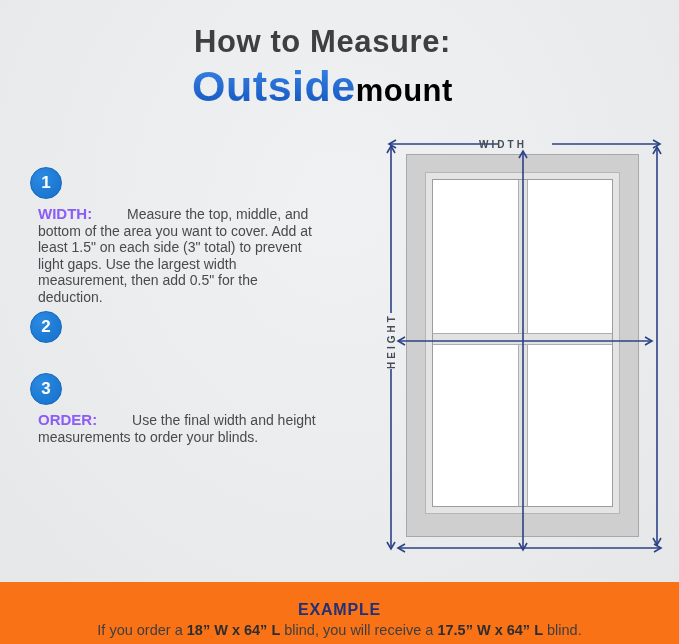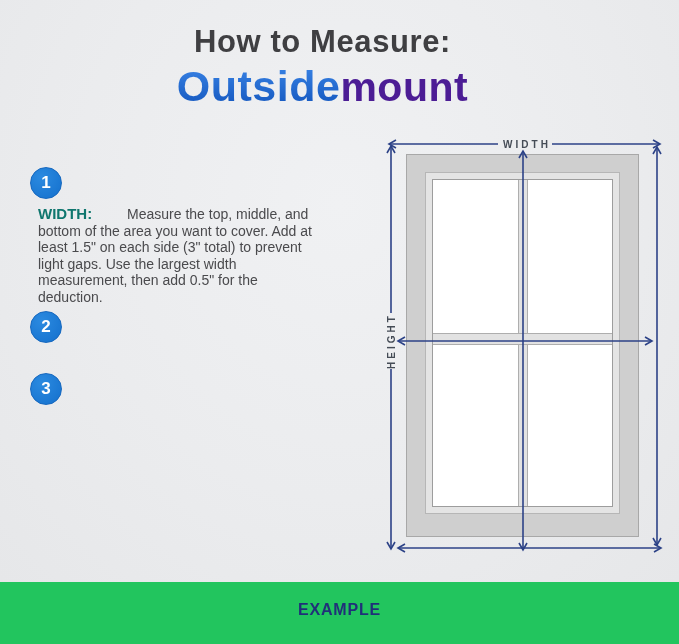--- a/index.html
+++ b/index.html
@@ -14,33 +14,33 @@
 
   
   .header { position:absolute; top:24px; left:0; width:679px; text-align:center; transform:translateX(-17px); }
   .title-line1 { font-size:31px; font-weight:700; color:#3f3f42; letter-spacing:0.6px; }
   .title-line2 { margin-top:2px; }
   .title-highlight {
     font-size:43px; font-weight:700; letter-spacing:0.5px;
     background:linear-gradient(180deg,#3b86e8 0%, #1659c0 90%);
     -webkit-background-clip:text; background-clip:text; color:transparent;text-decoration:underline;
   }
-  .title-suffix { font-size:41px; font-weight:600; color:#4c1d95; letter-spacing:0.5px; }
+  .title-suffix { font-size:31px; font-weight:600; color:#000000; letter-spacing:0.5px; }
 
   
   .steps { position:absolute; left:30px; top:167px; width:344px; }
   .badge {
     width:32px; height:32px; border-radius:50%;
     background:radial-gradient(circle at 35% 30%, #2b8ae0, #1470cd);
     border:1px solid #1668bf;
     color:#ffffff; font-size:17px; font-weight:700;
     display:flex; align-items:center; justify-content:center;
   }
   .step-text { margin-top:7px; margin-left:8px; font-size:14px; line-height:16.5px; color:#4a4a4d; }
-  .step-label { font-weight:700; font-size:15px; color:#0f766e; }
+  .step-label { font-weight:700; font-size:15px; color:#8b5cf6; }
   .step-body { white-space:pre-line;margin-left:31px; }
   .badge-2 { margin-top:6px; }
   .badge-3 { margin-top:30px; }
 
   
   .window {
     position:absolute; left:406px; top:154px; width:233px; height:383px;
     background:#cfcfcf; border:1px solid #a8a8a8;
   }
   .window-jamb {
@@ -59,25 +59,25 @@
     position:absolute; top:0; bottom:0; left:50%; width:10px; margin-left:-5px;
     background:#e2e2e2; border-left:1px solid #aeaeae; border-right:1px solid #aeaeae;
   }
 
   
   .arrows-svg { position:absolute; left:0; top:0; width:679px; height:644px; pointer-events:none; }
   .dim-label {
     position:absolute; font-size:10px; font-weight:700; letter-spacing:3px;
     color:#454c56; z-index:4;
   }
-  .dim-label-width { left:527px; top:144px; transform:translate(-50%,-50%); }
+  .dim-label-width { left:503px; top:144px; transform:translate(-50%,-50%); }
   .dim-label-height { left:391px; top:341px; transform:translate(-50%,-50%) rotate(-90deg); }
 
   
-  .example { position:absolute; left:0; top:582px; width:679px; height:62px; background:#22c55e; text-align:center; }
+  .example { position:absolute; left:0; top:582px; width:679px; height:62px; background:#f97316; text-align:center; }
   .example-heading { margin-top:19px; font-size:16px; font-weight:700; color:#203079; letter-spacing:0.8px; }
   .example-line { margin-top:3px; font-size:14.5px; color:#3e3e41; }
   .example-bold { font-weight:700; color:#2d2d30; }
 </style>
 </head>
 <body>
 
 <div class="stage">
 
   <div class="panel"></div>
@@ -98,20 +98,25 @@
 bottom of the area you want to cover. Add at
 least 1.5" on each side (3" total) to prevent
 light gaps. Use the largest width
 measurement, then add 0.5" for the
 deduction.</span>
     </p>
 
     <div class="badge badge-2">2</div>
 
     <div class="badge badge-3">3</div>
+    <p class="step-text">
+      <span class="step-label">ORDER:</span>
+      <span class="step-body">Use the final width and height
+measurements to order your blinds.</span>
+    </p>
 
   </div>
 
   <div class="window">
     <div class="window-jamb">
       <div class="window-glass">
         <div class="mullion-v"></div>
         <div class="rail-h"></div>
       </div>
     </div>
@@ -139,15 +144,18 @@
 
       <line x1="657" y1="147" x2="657" y2="545" marker-start="url(#ah)" marker-end="url(#ah)"></line>
     </g>
   </svg>
 
   <div class="dim-label dim-label-width">WIDTH</div>
   <div class="dim-label dim-label-height">HEIGHT</div>
 
   <div class="example">
     <div class="example-heading">EXAMPLE</div>
+    <div class="example-line">
+      <span>If you order a </span><span class="example-bold">18” W x 64” L</span><span> blind, you will receive a </span><span class="example-bold">17.5” W x 64” L</span><span> blind.</span>
+    </div>
   </div>
 
 </div>
 
 </body></html>

